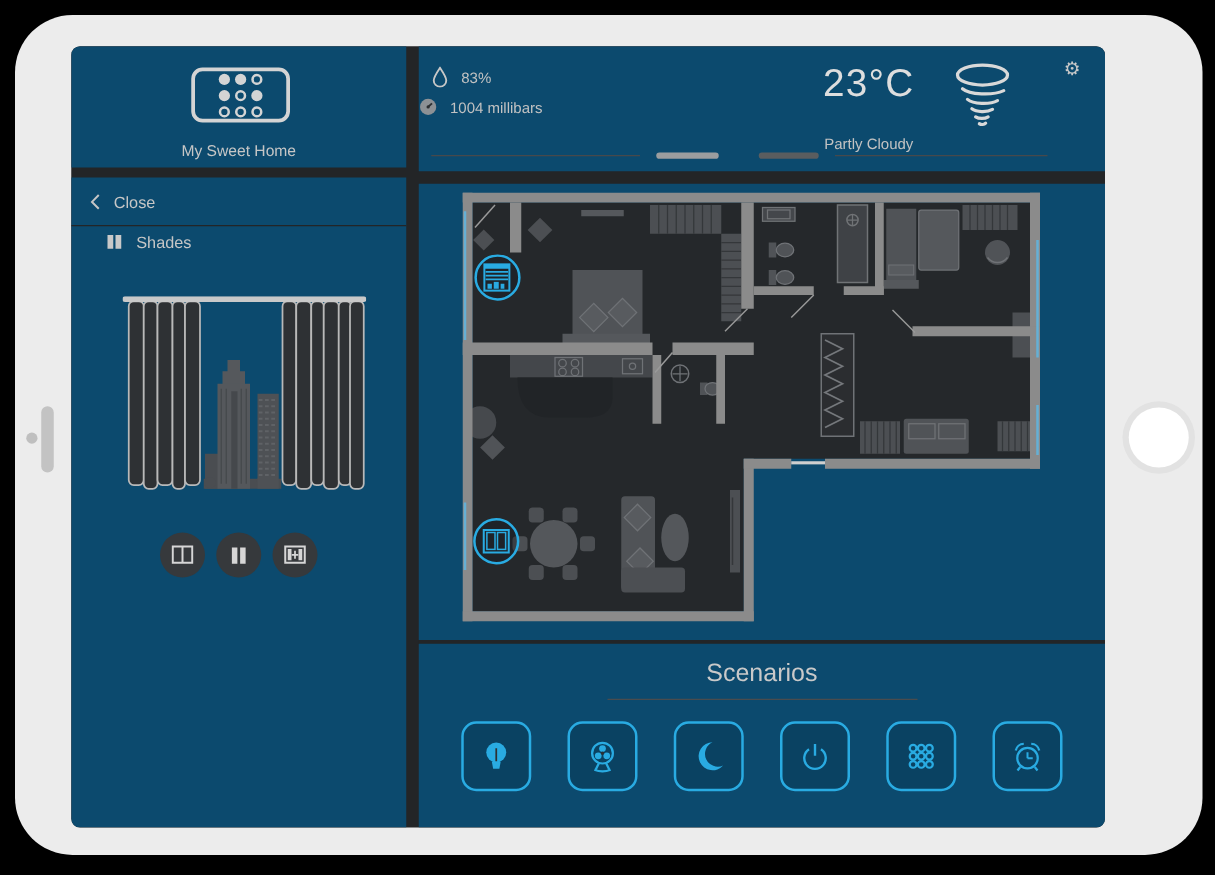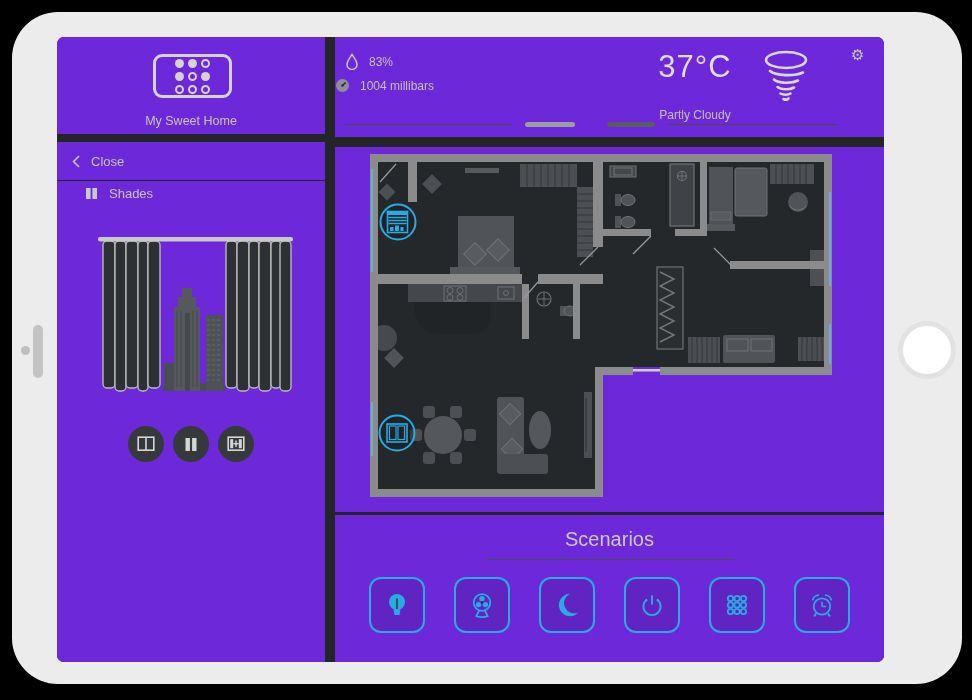--- a/index.html
+++ b/index.html
@@ -2,21 +2,21 @@
 <html><head>
 <meta charset="utf-8">
 <style>
   html,body{margin:0;padding:0;}
   body{width:972px;height:700px;background:#000;font-family:"Liberation Sans",sans-serif;position:relative;overflow:hidden;}
   .tablet{position:absolute;left:12px;top:12px;width:950px;height:672px;background:#ececec;border-radius:46px;}
   .side-dot{position:absolute;left:9px;top:334px;width:9px;height:9px;border-radius:50%;background:#bfbfbf;}
   .side-btn{position:absolute;left:21px;top:313px;width:10px;height:53px;border-radius:5px;background:#c3c3c3;}
   .home-btn{position:absolute;left:891px;top:314px;width:48px;height:48px;border-radius:50%;background:#fff;box-shadow:0 0 0 5px #e2e2e2;}
   .screen{position:absolute;left:45px;top:25px;width:827px;height:625px;background:#232527;border-radius:7px;overflow:hidden;}
-  .panel{background:#6d28d9;position:absolute;}
+  .panel{background:#0c4a6e;position:absolute;}
   
   .logo-block{left:0;top:0;width:268px;height:97px;}
   .logo{position:absolute;left:96px;top:17px;width:79px;height:44px;border:3px solid #d4d4d4;border-radius:9px;box-sizing:border-box;display:flex;align-items:center;justify-content:center;}
   .dots{display:grid;grid-template-columns:repeat(3,9px);gap:4px;}
   .dot{width:9px;height:9px;border-radius:50%;box-sizing:border-box;}
   .dot.f{background:#d4d4d4;}
   .dot.o{border:2px solid #d4d4d4;}
   .app-name{position:absolute;top:77px;left:0;width:268px;text-align:center;font-size:12.5px;color:#c6c6c6;}
   .side-lower{left:0;top:105px;width:268px;height:520px;}
   .close-row{height:38px;border-bottom:1px solid #232527;display:flex;align-items:center;padding-left:15px;gap:11px;color:#c6c6c6;font-size:13px;cursor:pointer;}
@@ -157,21 +157,21 @@
         </div>
         <div class="stat-row" style="left:0;top:41px;">
           <svg width="15" height="15" viewBox="0 0 15 15">
             <circle cx="7.5" cy="7.5" r="6.5" fill="#8d9195"></circle>
             <path d="M7.5,7.5 L10.6,4.7" stroke="#2d3033" stroke-width="1.6"></path>
             <circle cx="7.5" cy="7.5" r="1.3" fill="#2d3033"></circle>
           </svg>
           <span>1004 millibars</span>
         </div>
         <div class="temp-wrap">
-          <div class="temp">37°C</div>
+          <div class="temp">23°C</div>
           <div class="cond">Partly Cloudy</div>
         </div>
         <svg class="tornado" width="46" height="56" viewBox="0 0 46 56">
           <g fill="none" stroke="#d9d9d9" stroke-width="2.6" stroke-linecap="round">
             <ellipse cx="23" cy="10" rx="20" ry="8"></ellipse>
             <path d="M7,21 a19,6.5 0 0 0 33,1.5"></path>
             <path d="M11,29.5 a14,5.5 0 0 0 24,1"></path>
             <path d="M14.5,37 a10,4.5 0 0 0 16.5,0.5"></path>
             <path d="M17.5,43.5 a6.5,3.5 0 0 0 10,0"></path>
             <path d="M20.5,49 a3.5,2.5 0 0 0 5,-0.5"></path>

